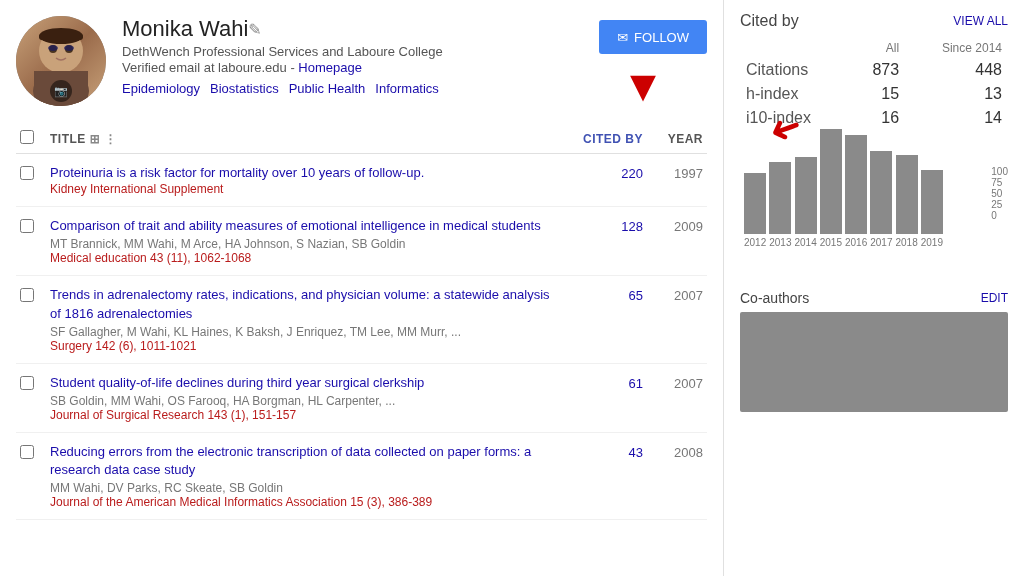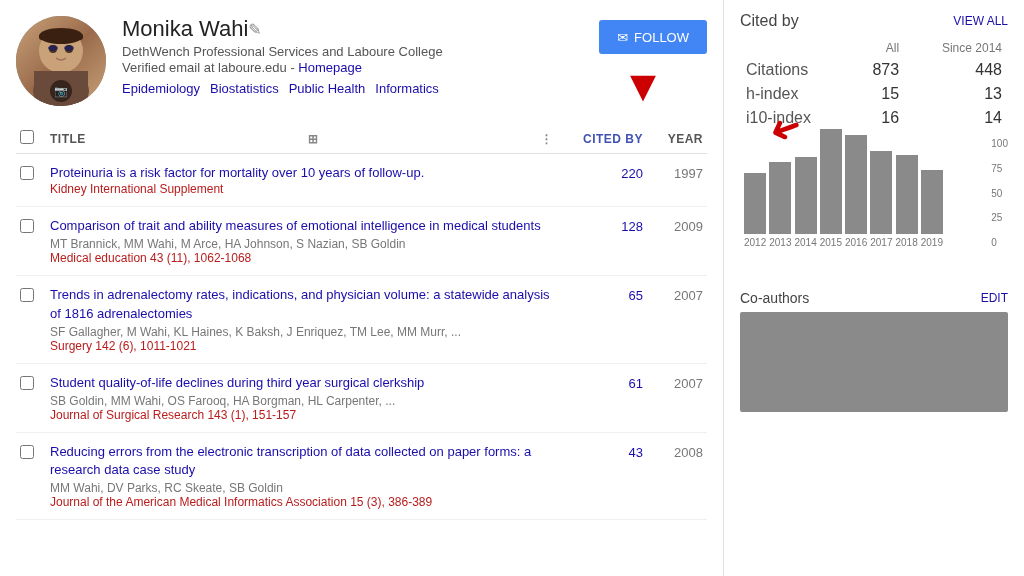--- a/index.html
+++ b/index.html
@@ -100,21 +100,21 @@
       padding: 6px 4px;
       border-bottom: 1px solid #e0e0e0;
       background: #fff;
       font-size: 12px;
       font-weight: 700;
       color: #555;
       text-transform: uppercase;
       letter-spacing: 0.5px;
     }
     .th-checkbox { width: 30px; }
-    .th-title { flex: 1; display: flex; align-items: center; gap: 12px; justify-content: space-between; }
+    .th-title { flex: 1; display: flex; align-items: center; gap: 4px; }
     .th-cited { width: 90px; text-align: right; color: #4052b3; }
     .th-year { width: 60px; text-align: right; }
     .table-icon { color: #888; cursor: pointer; }
 
     .paper-row {
       display: flex;
       align-items: flex-start;
       padding: 10px 4px;
       border-bottom: 1px solid #f0f0f0;
     }
@@ -384,21 +384,21 @@
   </div>
           <div class="bar-group">
     <div class="bar" style="height:79px;"></div>
     <div class="bar-label">2018</div>
   </div>
           <div class="bar-group">
     <div class="bar" style="height:64px;"></div>
     <div class="bar-label">2019</div>
   </div>
         </div>
-      <div style="position:absolute;right:0;top:0;height:110px;display:flex;flex-direction:column;justify-content:space-between;font-size:10px;color:#777;">
+      <div style="position:absolute;right:0;top:0;height:110px;display:flex;flex-direction:column;justify-content:center;font-size:10px;color:#777;">
         <span>100</span>
         <span>75</span>
         <span>50</span>
         <span>25</span>
         <span>0</span>
       </div>
     </div>
 
     <div class="coauthors-section">
       <div class="coauthors-header">

